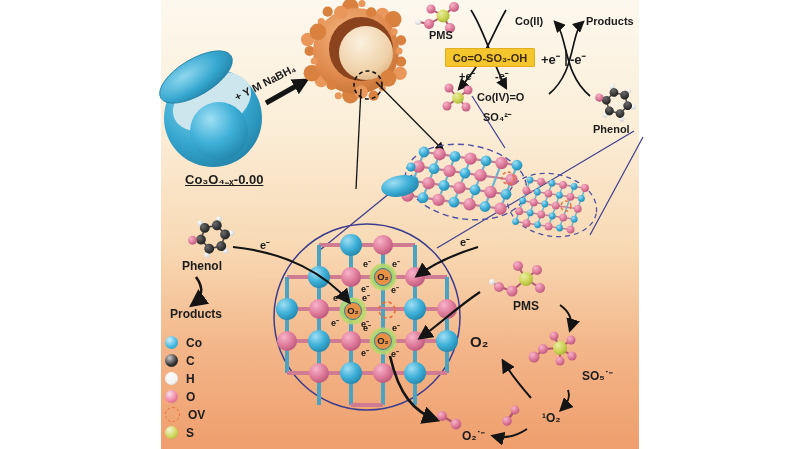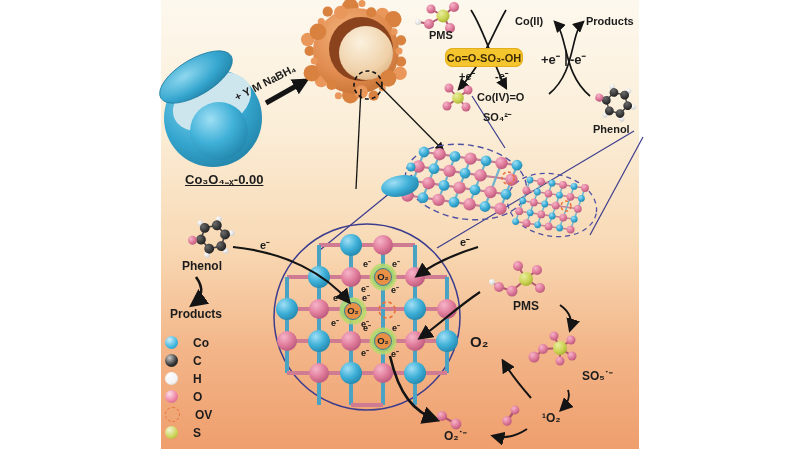--- a/index.html
+++ b/index.html
@@ -2,26 +2,26 @@
 <html><head>
 <meta charset="utf-8">
 <style>
   html,body{margin:0;padding:0;}
   body{width:800px;height:449px;position:relative;background:#ffffff;
        font-family:"Liberation Sans", sans-serif;overflow:hidden;}
   .panel{position:absolute;left:161px;top:0;width:478px;height:449px;
          background:linear-gradient(180deg,#fdf8ee 0%,#fbeed8 28%,#f8d9b4 55%,#f3b588 78%,#ef9e6d 100%);}
   svg.layer{position:absolute;left:0;top:0;width:800px;height:449px;}
   .lbl{position:absolute;font-weight:bold;color:#1c1c1c;white-space:nowrap;line-height:1;}.f11{font-size:11px}.f12{font-size:12px}.f13{font-size:13px}.f15{font-size:15px}
-  .box{position:absolute;left:445px;top:48px;width:78px;height:19px;background:#f5c52e;
-       border-radius:8px;display:flex;align-items:center;justify-content:center;
+  .box{position:absolute;left:445px;top:48px;width:90px;height:19px;background:#f5c52e;
+       border-radius:2px;display:flex;align-items:center;justify-content:center;
        font-size:11px;font-weight:bold;color:#3f2c05;box-shadow:0 0 0 1px #e3ae1d inset;}
   .rot{transform:rotate(-27deg);transform-origin:left bottom;}
   #legend{position:absolute;left:165px;top:334px;}
-  .lg-row{display:flex;align-items:center;height:17px;margin-bottom:1px;gap:7px;}
+  .lg-row{display:flex;align-items:center;height:17px;margin-bottom:1px;}
   .lg-ball{width:13px;height:13px;border-radius:50%;flex:0 0 13px;}
   .lg-lbl{margin-left:8px;font-size:12px;font-weight:bold;color:#1c1c1c;}
 </style>
 </head>
 <body>
 
 <div class="panel"></div>
 
 <svg class="layer" viewBox="0 0 800 449">
   <defs>
@@ -533,21 +533,21 @@
 <div class="lbl f11" style="left:260px;top:240px;">e⁻</div>
 <div class="lbl f11" style="left:460px;top:237px;">e⁻</div>
 
 <div class="lbl f12" style="left:182px;top:260px;">Phenol</div>
 <div class="lbl f12" style="left:170px;top:308px;">Products</div>
 
 <div class="lbl f15" style="left:470px;top:334px;">O₂</div>
 <div class="lbl f12" style="left:513px;top:300px;">PMS</div>
 <div class="lbl f12" style="left:582px;top:370px;">SO₅˙⁻</div>
 <div class="lbl f12" style="left:542px;top:392px;margin-top:20px;">¹O₂</div>
-<div class="lbl f12" style="left:426px;top:430px;padding-left:18px;">O₂˙⁻</div>
+<div class="lbl f12" style="left:444px;top:430px;padding-left:18px;">O₂˙⁻</div>
 
 <div id="legend">
     <div class="lg-row">
       <span class="lg-ball" style="background: radial-gradient(circle at 35% 30%, rgba(255, 255, 255, 0.75), rgb(61, 182, 224) 60%, rgba(0, 0, 0, 0.25)) rgb(61, 182, 224);"></span>
       <span class="lg-lbl">Co</span>
     </div>
     <div class="lg-row">
       <span class="lg-ball" style="background: radial-gradient(circle at 35% 30%, rgba(255, 255, 255, 0.75), rgb(46, 46, 46) 60%, rgba(0, 0, 0, 0.25)) rgb(46, 46, 46);"></span>
       <span class="lg-lbl">C</span>
     </div>

